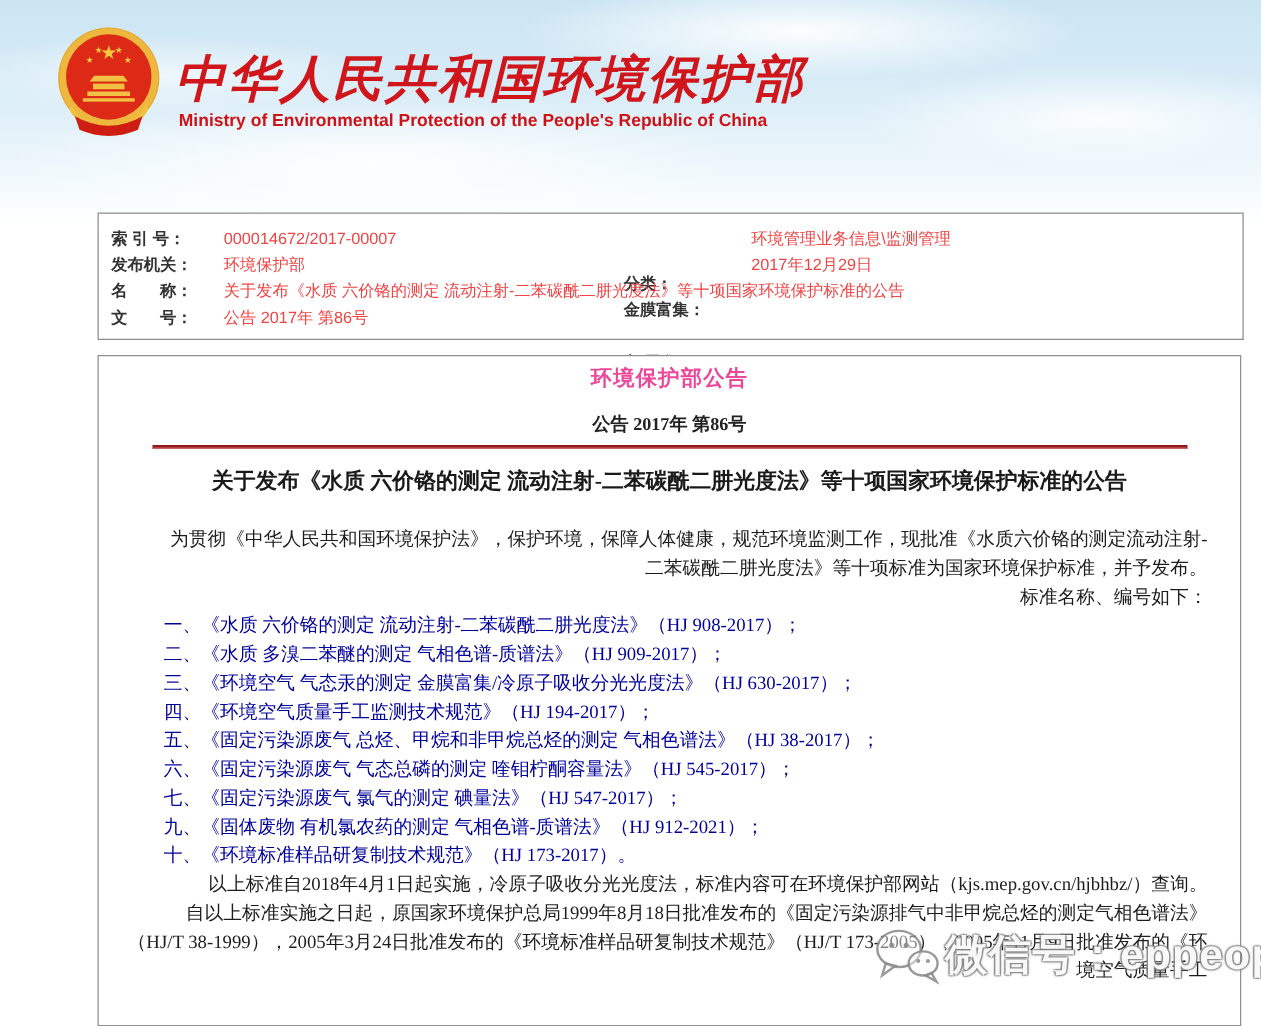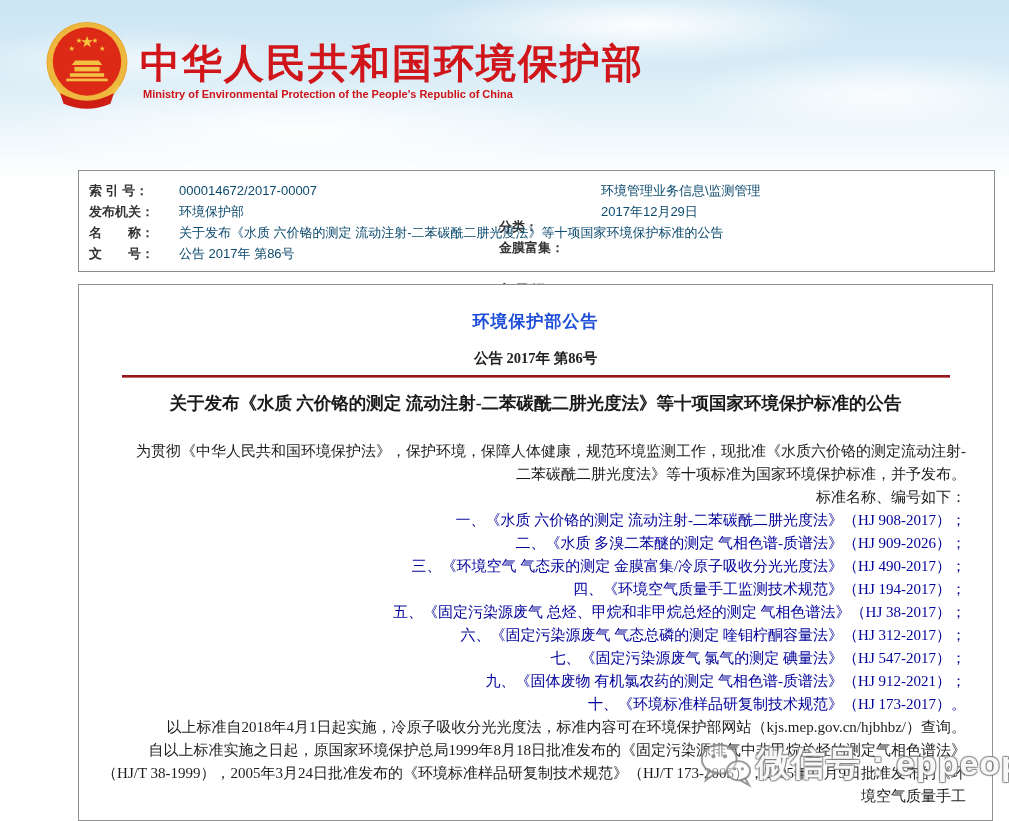--- a/index.html
+++ b/index.html
@@ -14,53 +14,54 @@
       radial-gradient(ellipse 250px 45px at 130px 60px, rgba(255,255,255,.6), rgba(255,255,255,0) 70%),
       linear-gradient(180deg, #cbe5f3 0px, #d8ecf7 70px, #ecf6fb 130px, #fbfeff 168px, #ffffff 180px, #ffffff 100%);
   }
   
   .hdr { position:absolute; left:0; top:0; width:100%; height:165px; }
   .emblem { position:absolute; left:42px; top:20px; width:90px; height:92px; }
   .hdr-title {
     position:absolute; left:140px; top:36px; font-size:40px; font-weight:bold;
     color:#d0161b; letter-spacing:2px; white-space:nowrap;
     font-family:"Liberation Sans", sans-serif;
+    font-style:italic;
   }
   .hdr-sub {
-    position:absolute; left:143px; top:88px; font-size:11px; font-weight:bold;
+    position:absolute; left:143px; top:88px; font-size:14px; font-weight:bold;
     color:#cd1318; white-space:nowrap;
   }
   
   .meta-box {
     position:absolute; left:78px; top:170px; width:917px; height:102px;
     background:#fff; border:1px solid #8d8d8d; padding:9px 10px 0 10px;
     font-size:13px; color:#3c3c3c;
   }
   .meta-row { display:flex; height:21px; line-height:21px; }
   .meta-cell-l { display:flex; width:410px; }
   .meta-cell-r { display:flex; flex:1; }
   .meta-label { font-weight:bold; color:#333; white-space:pre; }
   .meta-label.w1 { width:76px; }
   .meta-label.w2 { width:88px;margin-top:36px; }
-  .meta-value { color:#0c4a6e; white-space:nowrap; padding-left:14px; }
+  .meta-value { color:#ef4444; white-space:nowrap; padding-left:14px; }
   .meta-row.fullrow .meta-value { white-space:normal; }
   
   .doc-box {
     position:absolute; left:78px; top:284px; width:915px; height:537px;
     background:#fff; border:1px solid #909090; overflow:hidden;
     font-family:"Liberation Serif", serif;
   }
-  .doc-org-title { margin-top:25px; text-align:center; font-size:17px; font-weight:bold; color:#1d4ed8; letter-spacing:1px; }
+  .doc-org-title { margin-top:6px; text-align:center; font-size:17px; font-weight:bold; color:#ec4899; letter-spacing:1px; }
   .doc-no { margin-top:16px; text-align:center; font-size:14.5px; font-weight:bold; color:#222; }
   .doc-rule { margin:7px auto 0 auto; width:828px; height:3px; background:#93181a; border-bottom:1px solid #c96a6a; }
   .doc-title { margin:12px auto 0 auto; width:792px; text-align:center; font-size:17.5px; font-weight:bold; color:#1a1a1a; line-height:26px; }
   .doc-body { margin:24px 26px 0 22px; font-size:15px; line-height:23px; color:#1c1c1c; }
   .doc-body p { text-indent:2em; margin:0;text-align:right; }
   .std-list { list-style:none; }
-  .std-list li { text-indent:2em; color:#000099;text-align:right; }
+  .std-list li { text-indent:2em; color:#000099; }
   
   .watermark {
     position:absolute; left:698px; top:740px; display:flex; align-items:center;
     gap:4px; z-index:5; pointer-events:none;
   }
   .wm-text {
     font-size:34px; font-weight:bold; color:rgba(255,255,255,.95); letter-spacing:1px;
     text-shadow: 1px 1px 1px rgba(125,125,125,.75), -1px -1px 1px rgba(125,125,125,.75),
                  1px -1px 1px rgba(125,125,125,.75), -1px 1px 1px rgba(125,125,125,.75);
     white-space:nowrap;
@@ -132,25 +133,25 @@
   <div class="doc-box">
     <div class="doc-org-title">环境保护部公告</div>
     <div class="doc-no">公告 2017年 第86号</div>
     <div class="doc-rule"></div>
     <div class="doc-title">关于发布《水质 六价铬的测定 流动注射-二苯碳酰二肼光度法》等十项国家环境保护标准的公告</div>
     <div class="doc-body">
       <p>为贯彻《中华人民共和国环境保护法》，保护环境，保障人体健康，规范环境监测工作，现批准《水质六价铬的测定流动注射-二苯碳酰二肼光度法》等十项标准为国家环境保护标准，并予发布。</p>
       <p>标准名称、编号如下：</p>
       <ul class="std-list">
         <li>一、《水质 六价铬的测定 流动注射-二苯碳酰二肼光度法》（HJ 908-2017）；</li>
-        <li>二、《水质 多溴二苯醚的测定 气相色谱-质谱法》（HJ 909-2026）；</li>
-        <li>三、《环境空气 气态汞的测定 金膜富集/冷原子吸收分光光度法》（HJ 490-2017）；</li>
+        <li>二、《水质 多溴二苯醚的测定 气相色谱-质谱法》（HJ 909-2017）；</li>
+        <li>三、《环境空气 气态汞的测定 金膜富集/冷原子吸收分光光度法》（HJ 630-2017）；</li>
         <li>四、《环境空气质量手工监测技术规范》（HJ 194-2017）；</li>
         <li>五、《固定污染源废气 总烃、甲烷和非甲烷总烃的测定 气相色谱法》（HJ 38-2017）；</li>
-        <li>六、《固定污染源废气 气态总磷的测定 喹钼柠酮容量法》（HJ 312-2017）；</li>
+        <li>六、《固定污染源废气 气态总磷的测定 喹钼柠酮容量法》（HJ 545-2017）；</li>
         <li>七、《固定污染源废气 氯气的测定 碘量法》（HJ 547-2017）；</li>
         <li>九、《固体废物 有机氯农药的测定 气相色谱-质谱法》（HJ 912-2021）；</li>
         <li>十、《环境标准样品研复制技术规范》（HJ 173-2017）。</li>
       </ul>
       <p>以上标准自2018年4月1日起实施，冷原子吸收分光光度法，标准内容可在环境保护部网站（kjs.mep.gov.cn/hjbhbz/）查询。</p>
       <p>自以上标准实施之日起，原国家环境保护总局1999年8月18日批准发布的《固定污染源排气中非甲烷总烃的测定气相色谱法》（HJ/T 38-1999），2005年3月24日批准发布的《环境标准样品研复制技术规范》（HJ/T 173-2005），2005年11月9日批准发布的《环境空气质量手工</p>
     </div>
   </div>
 
   <div class="watermark">

